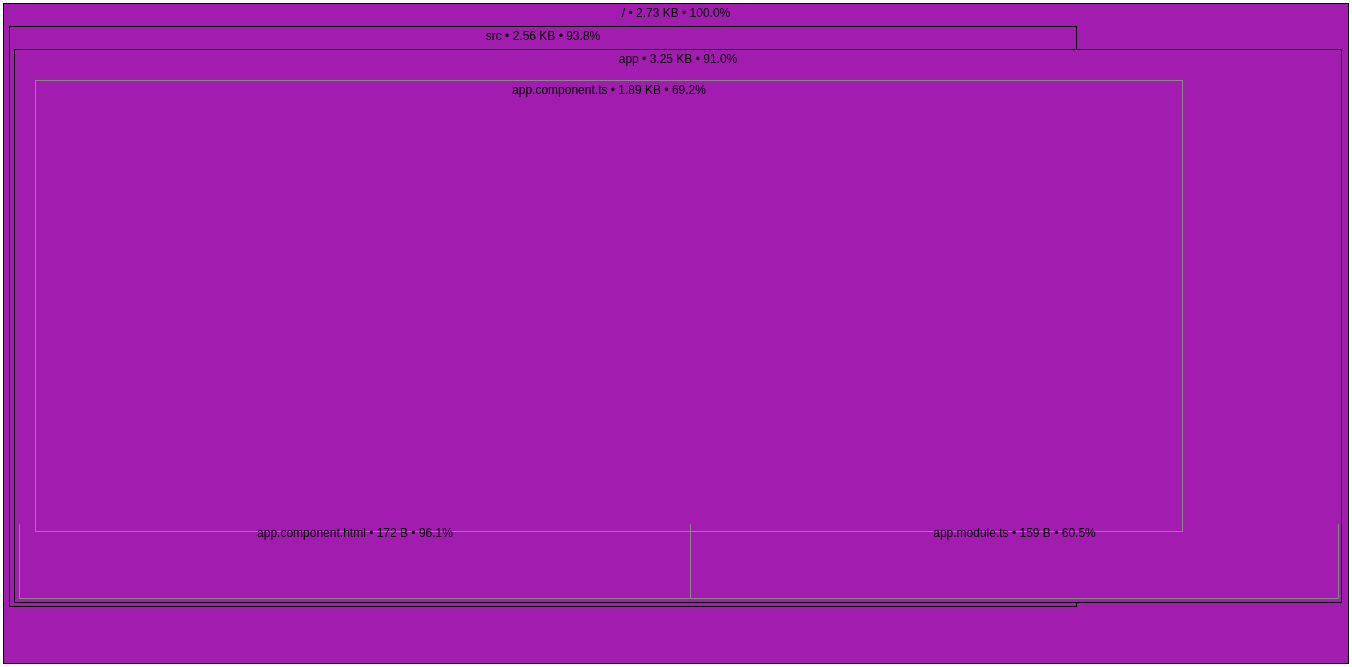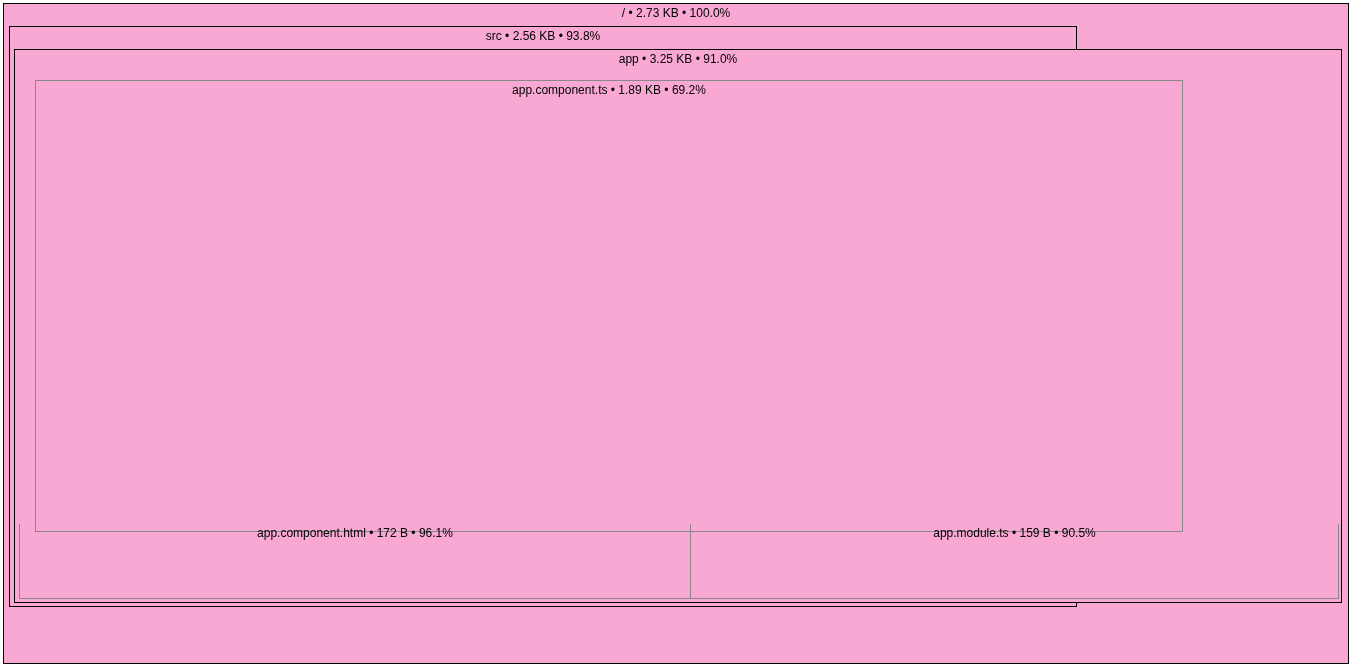--- a/index.html
+++ b/index.html
@@ -1,17 +1,17 @@
 <!DOCTYPE html>
 <html><head>
 <meta charset="utf-8">
 <style>
   * { box-sizing: border-box; margin: 0; padding: 0; }
   html, body { width: 1352px; height: 667px; font-family: Arial, sans-serif; font-size: 12px; background: #fff; }
-  .cell { border: 1px solid #000; background: #f9a8d4; position: relative; }
+  .cell { border: 1px solid #000; background: #a21caf; position: relative; }
   .label { text-align: center; padding: 2px 4px; font-size: 12px; line-height: 1.3; white-space: normal; }
   .root { position: absolute; left: 3px; top: 3px; width: 1346px; height: 661px; }
   .src { position: absolute; left: 5px; top: 22px; width: 1068px; height: 581px; }
   .app { position: absolute; left: 4px; top: 22px; width: 1328px; height: 554px; }
   .inner-app { position: absolute; left: 4px; top: 22px; width: 1320px; height: 527px; }
   .top-row { position: absolute; left: 16px; top: 0; width: 1320px; height: 452px; display: flex; margin-top: 8px; }
   .app-component-ts { position: relative; flex: 0 0 1148px; border: 1px solid #888; }
   .app-routing { position: relative; flex: 1; border: 1px solid #888; border-left: none; }
   .bottom-row { position: absolute; left: 0; top: 452px; width: 1320px; height: 75px; display: flex; }
   .app-component-html { position: relative; flex: 0 0 672px; border: 1px solid #888; border-top: none; }
@@ -33,20 +33,20 @@
         <div class="top-row">
           <div class="app-component-ts">
             <div class="label">app.component.ts • 1.89 KB • 69.2%</div>
           </div>
         </div>
         <div class="bottom-row">
           <div class="app-component-html">
             <div class="label">app.component.html • 172 B • 96.1%</div>
           </div>
           <div class="app-module">
-            <div class="label">app.module.ts • 159 B • 90.5%</div>
+            <div class="label">app.module.ts • 159 B • 60.5%</div>
           </div>
         </div>
       </div>
 
     </div>
   </div>
 </div>
 
 </body></html>

